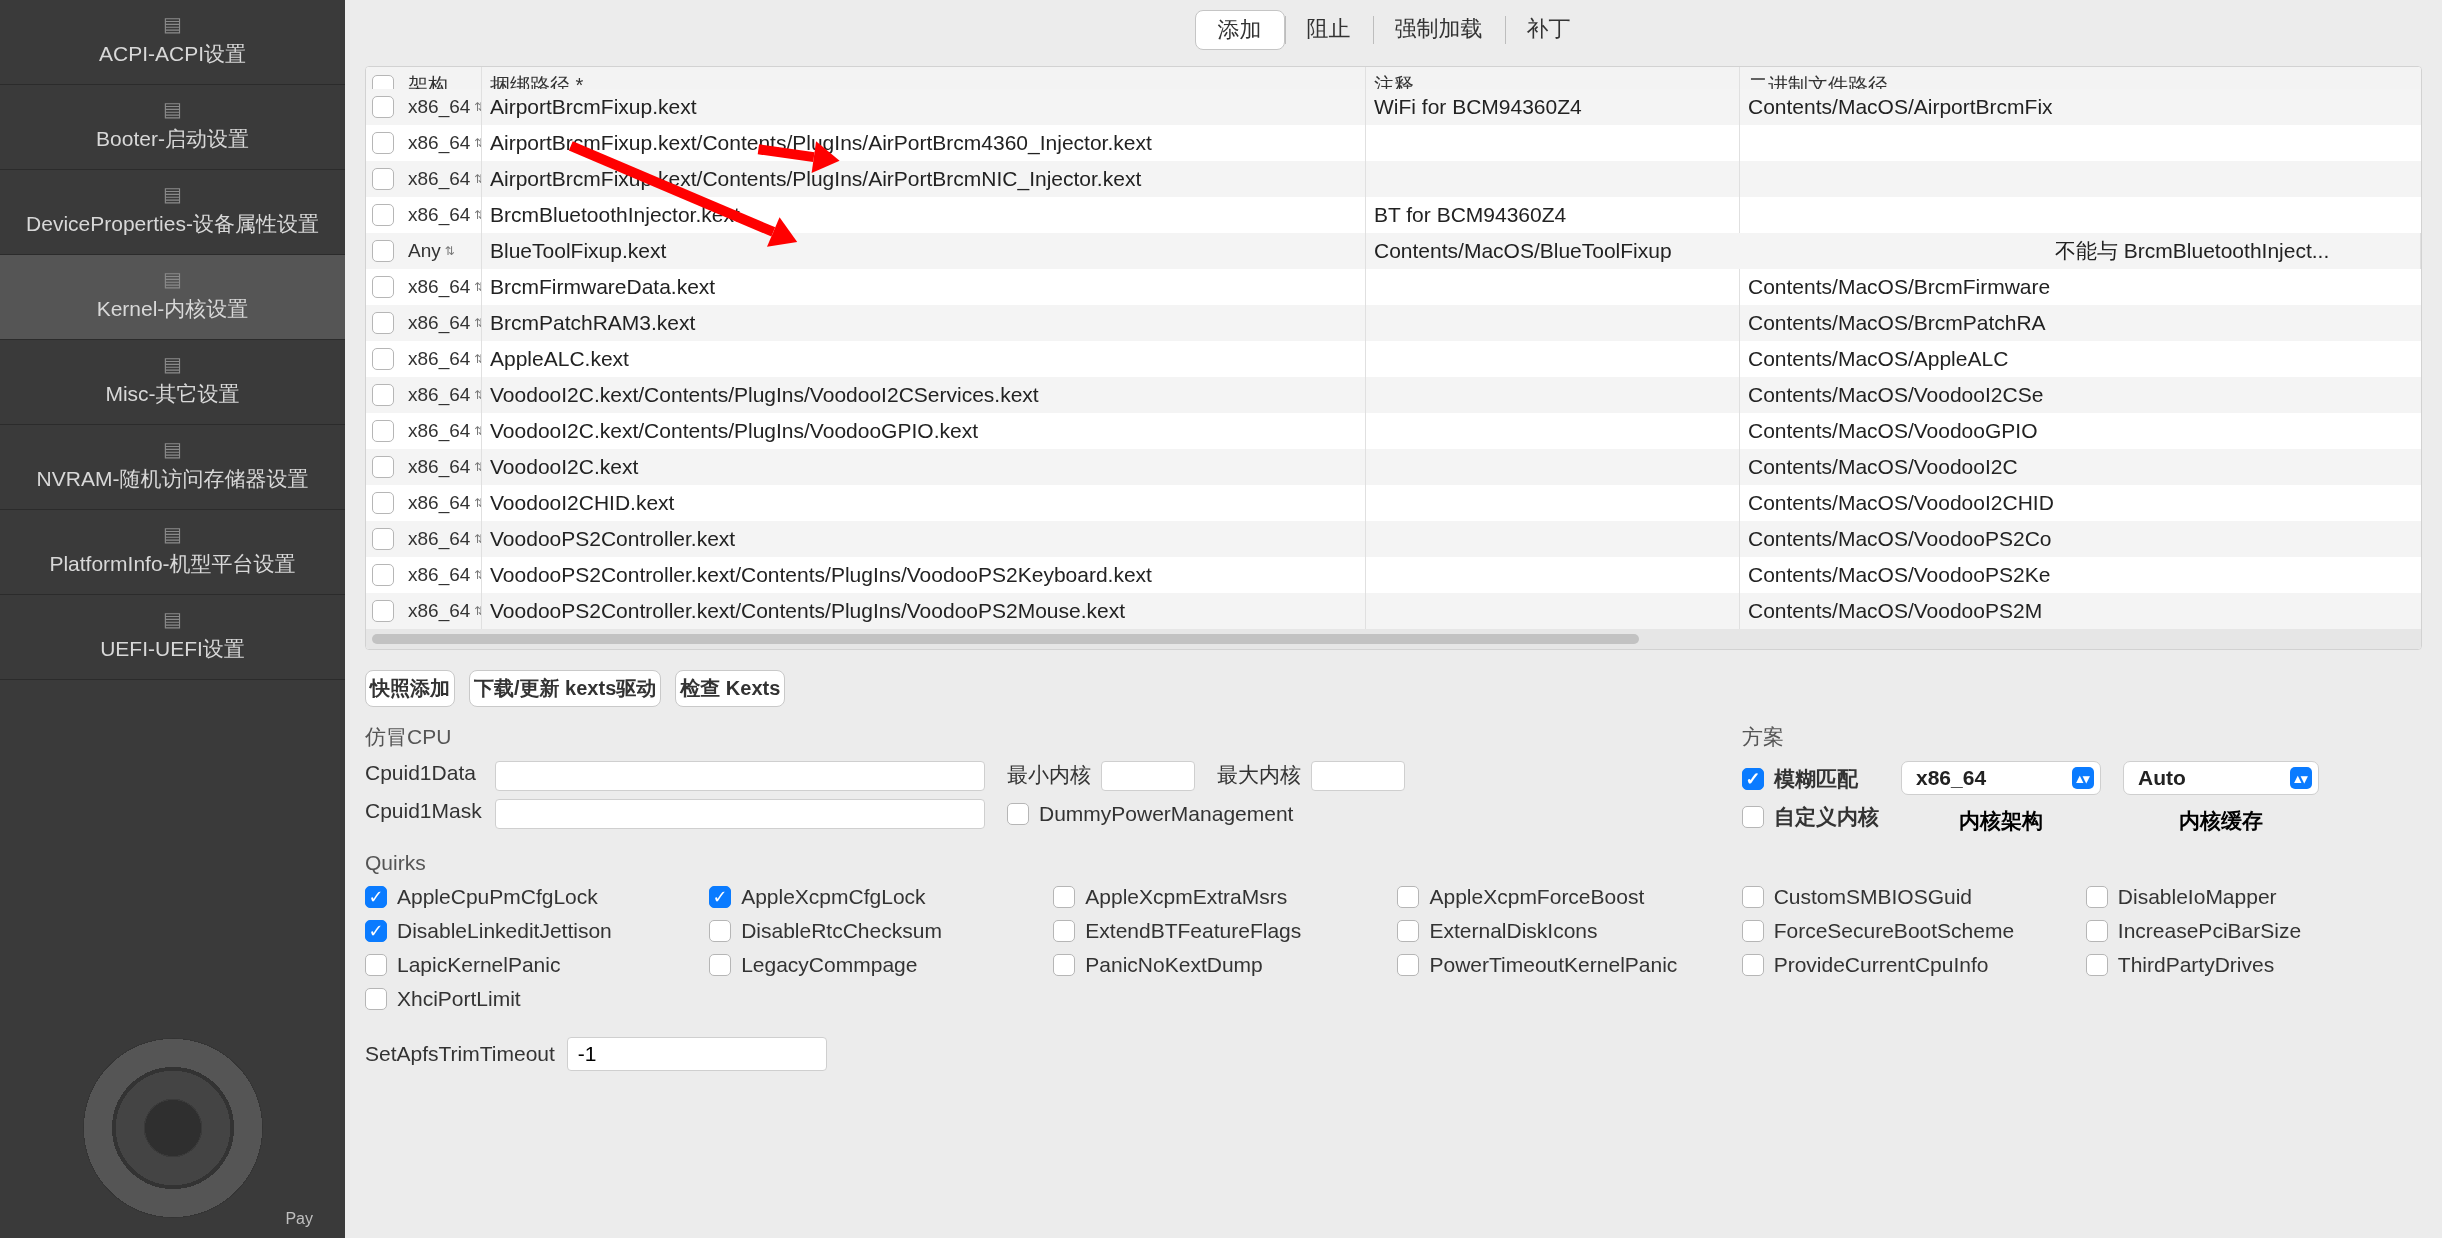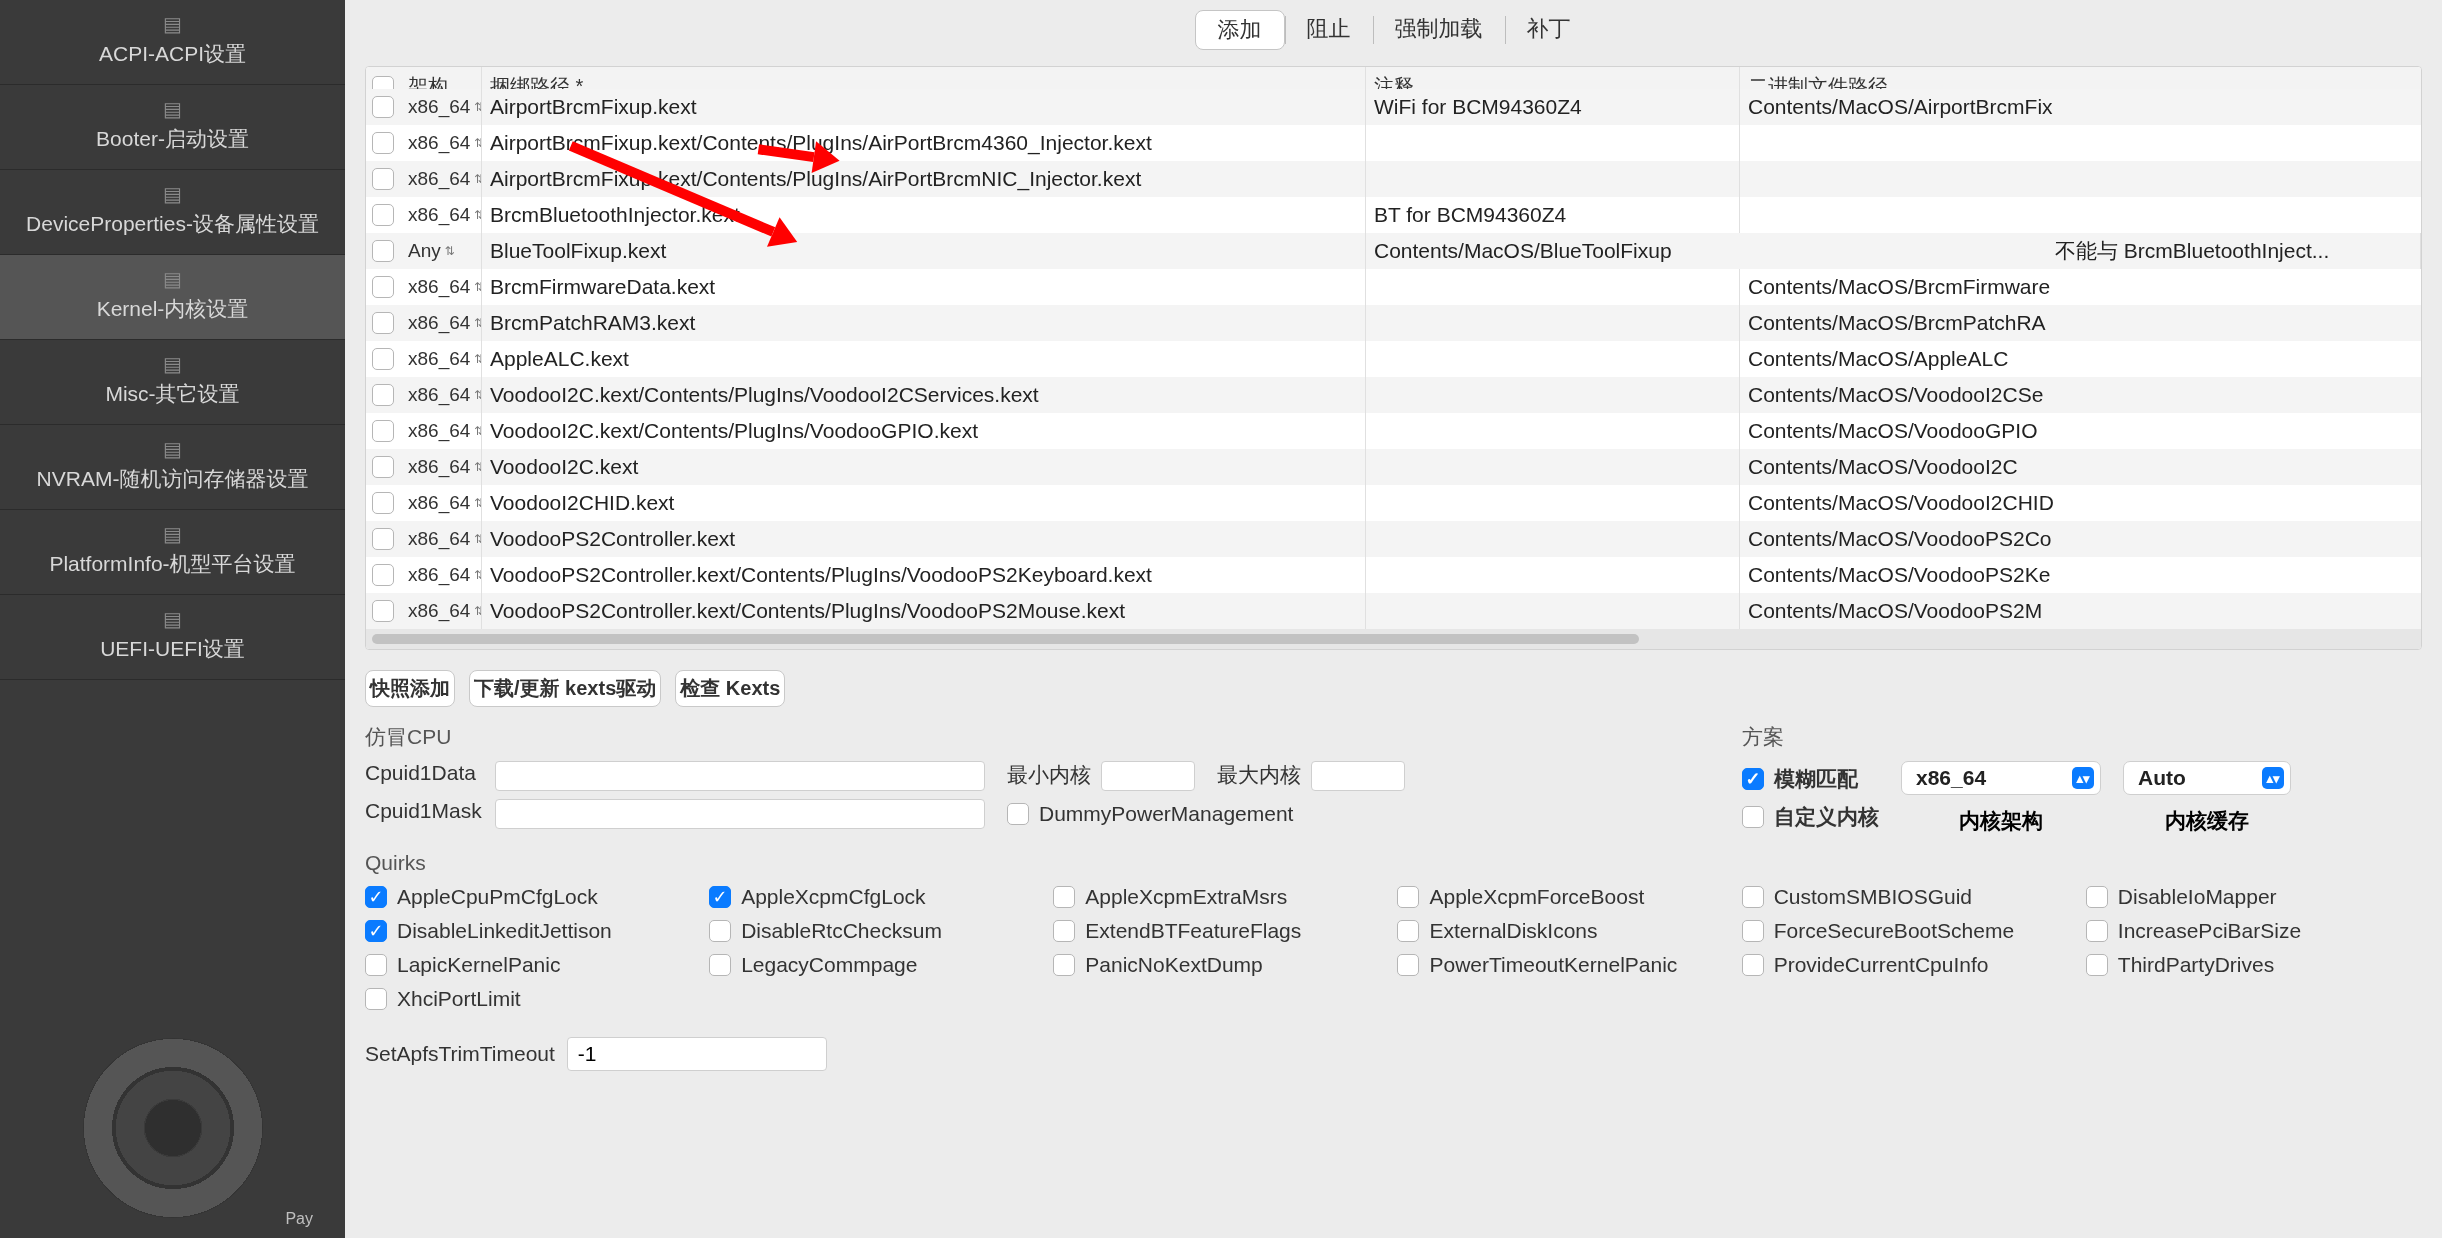--- a/index.html
+++ b/index.html
@@ -15,21 +15,21 @@
 .wheel { width:180px; height:180px; border-radius:50%; background:radial-gradient(circle at 50% 50%, #2f2f2f 0 22%, #3a3a3a 22% 23%, #444 23% 45%, #333 45% 48%, #555 48% 70%, #333 70% 72%, #444 72% 100%); position:relative; }
 .pay { position:absolute; right:32px; bottom:10px; font-size:16px; color:#bfbfbf; }
 
 .main { flex:1; background:#ececec; display:flex; flex-direction:column; position:relative; }
 .tabbar { display:flex; justify-content:center; gap:0; padding:10px 0 16px; }
 .tab { padding:4px 22px; font-size:22px; color:#333; position:relative; cursor:pointer; }
 .tab+.tab::before { content:""; position:absolute; left:0; top:6px; bottom:6px; width:1px; background:#bdbdbd; }
 .tab.active { background:#fff; border:1px solid #c5c5c5; border-radius:8px; }
 
 .table-wrap { margin:0 20px 0 20px; border:1px solid #d2d2d2; border-radius:4px; overflow:hidden; background:#fff; }
-.thead { display:flex; background:#f3f3f3; border-bottom:1px solid #6d28d9; font-size:20px; color:#333; height:40px; align-items:center; }
+.thead { display:flex; background:#f3f3f3; border-bottom:3px solid #6d28d9; font-size:20px; color:#333; height:40px; align-items:center; }
 .col { overflow:hidden; white-space:nowrap; text-overflow:ellipsis; padding:0 8px; border-right:1px solid #e0e0e0; height:100%; display:flex; align-items:center; }
 .col-chk { width:34px; display:flex; align-items:center; justify-content:center; border-right:none; padding:0; }
 .col-arch { width:82px; }
 .col-path { width:884px; }
 .col-note { width:374px; }
 .col-exec { flex:1; border-right:none; }
 .tbody { max-height:560px; overflow:hidden; position:relative; }
 .row { display:flex; height:36px; font-size:21px; align-items:center; color:#222; }
 .row.alt { background:#f4f4f4; }
 .chkbox { width:22px; height:22px; border:1.5px solid #b6b6b6; border-radius:5px; background:#fff; display:inline-block; }
@@ -399,21 +399,21 @@
                 </div>
             </div>
             <div class="scheme-col">
               <div class="select" style="width:200px">
                 <span>x86_64</span>
                 <span class="caret">▴▾</span>
               </div>
               <span>内核架构</span>
             </div>
             <div class="scheme-col">
-              <div class="select" style="width:168px">
+              <div class="select" style="width:196px">
                 <span>Auto</span>
                 <span class="caret">▴▾</span>
               </div>
               <span>内核缓存</span>
             </div>
           </div>
         </div>
       </div>
     </div>
 

